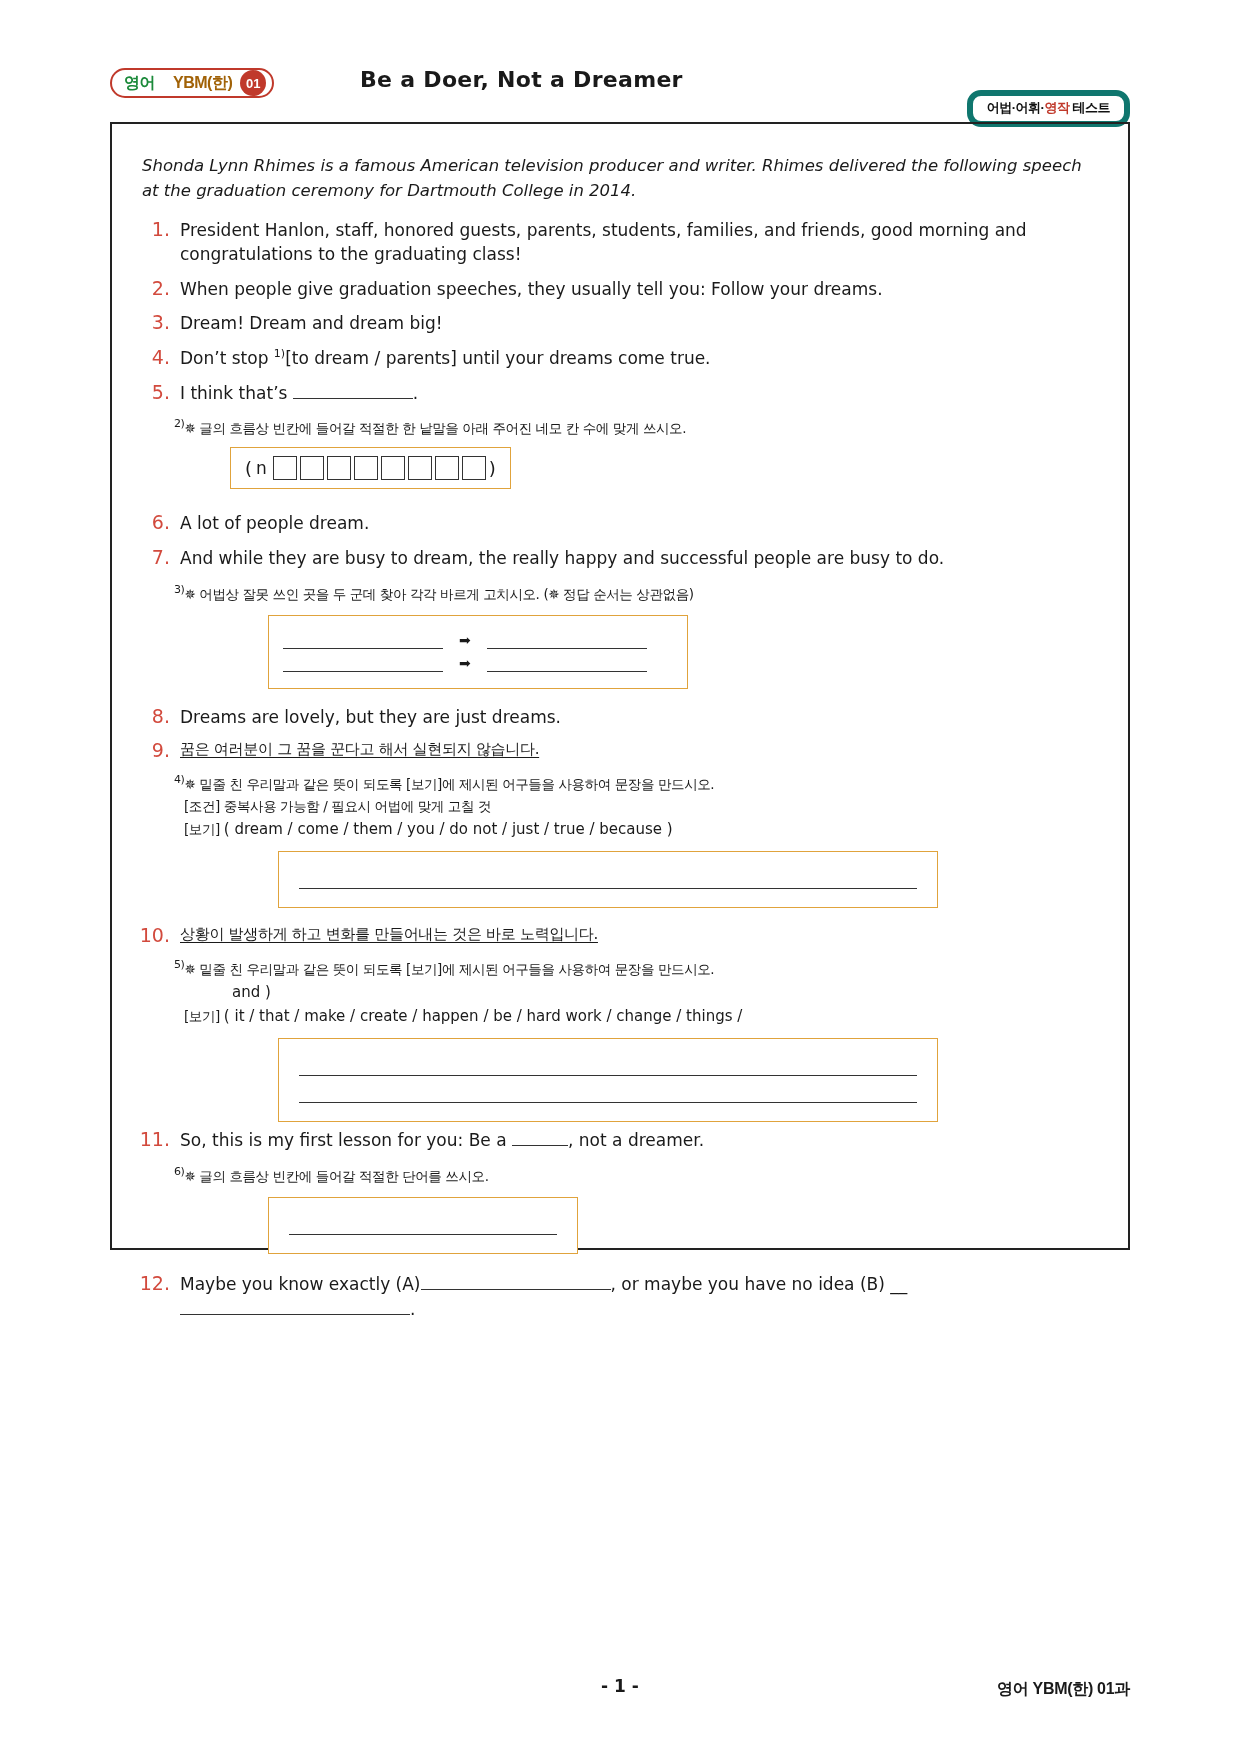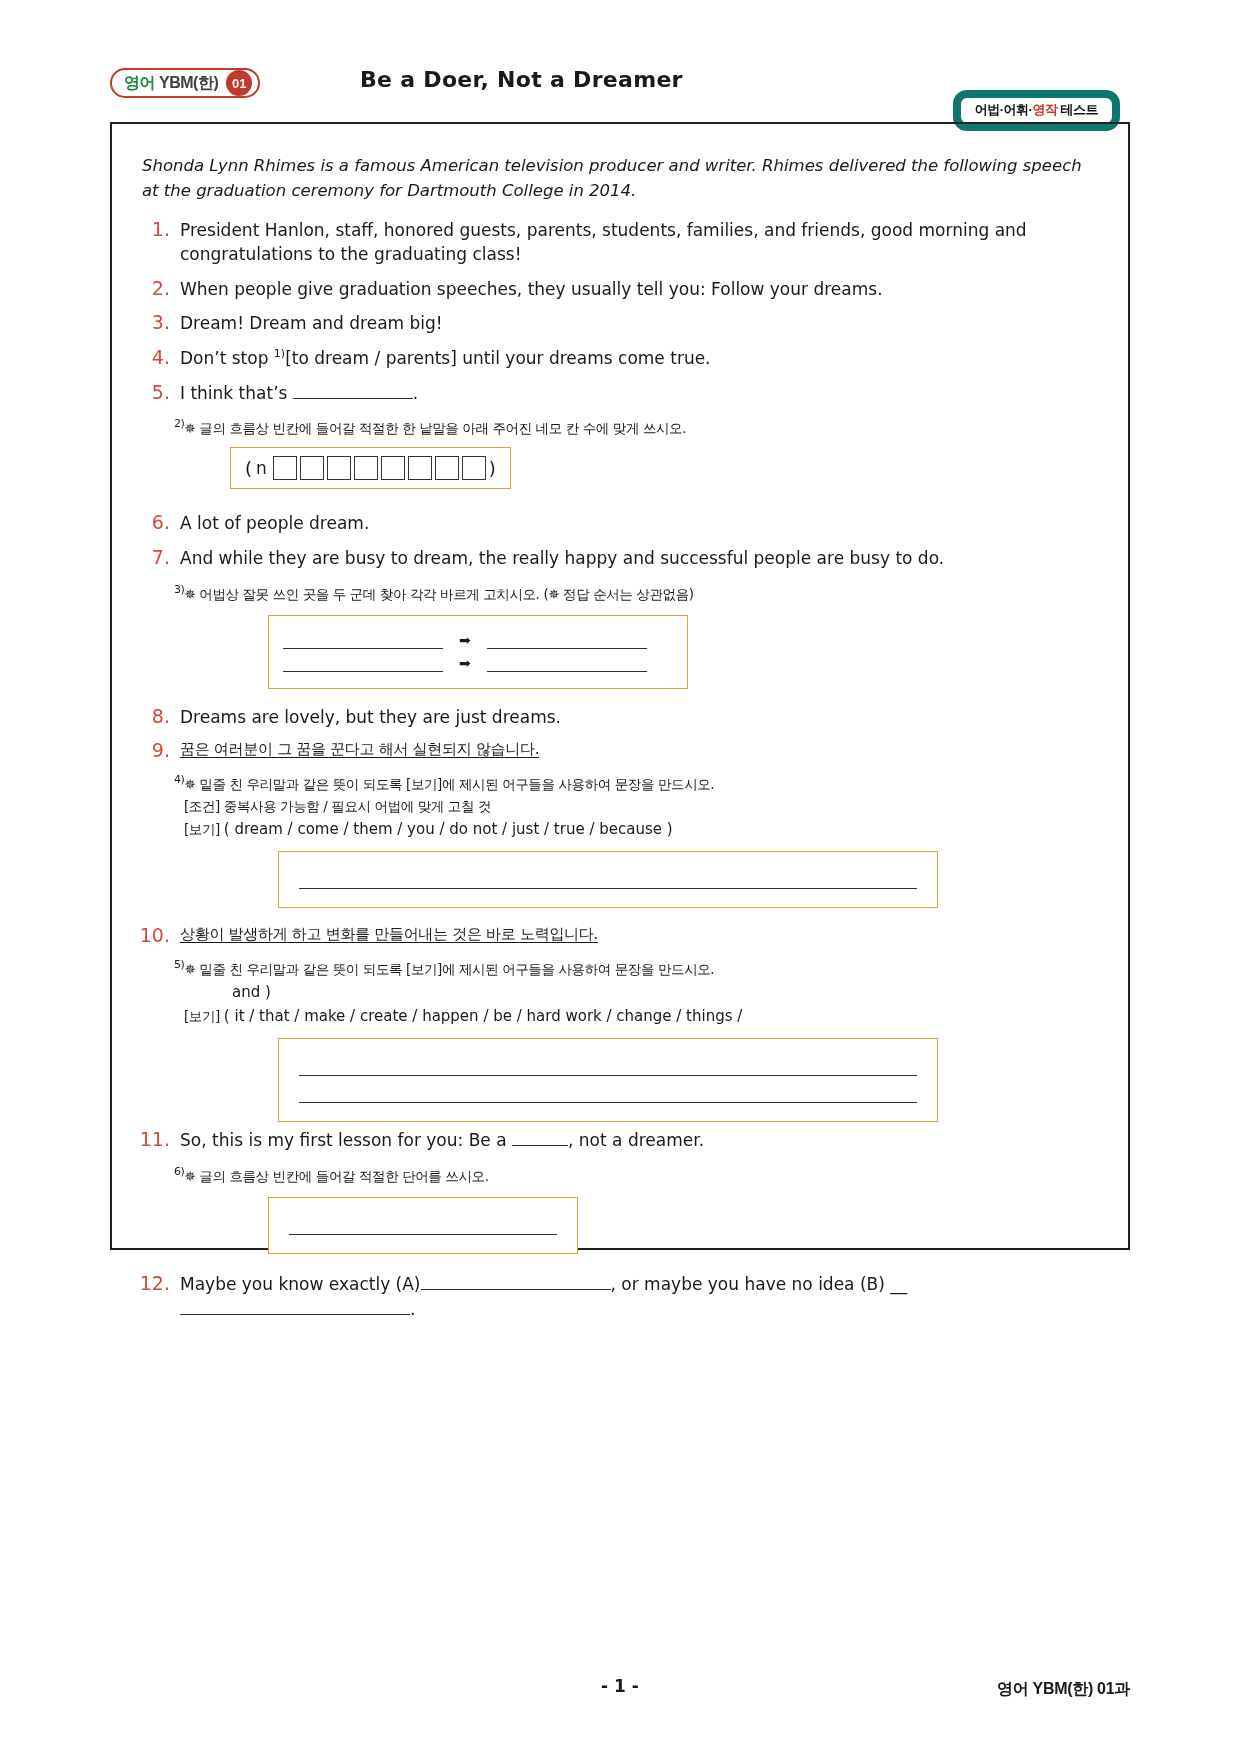--- a/index.html
+++ b/index.html
@@ -20,21 +20,21 @@
     height: 1752px;
     box-sizing: border-box;
     padding: 0;
   }
 
   
   .header {
     position: absolute;
     top: 62px;
     left: 110px;
-    right: 120px;
+    right: 110px;
     height: 48px;
   }
   .subject-tag {
     display: inline-flex;
     align-items: center;
     border: 2px solid #c0392b;
     border-radius: 16px;
     height: 30px;
     padding: 0 6px 0 12px;
     box-sizing: border-box;
@@ -43,24 +43,24 @@
     top: 6px;
     background: #fff;
   }
   .subject-tag .subj {
     color: #1b8a3a;
     font-weight: bold;
     font-size: 16px;
     letter-spacing: -0.5px;
   }
   .subject-tag .book {
-    color: #404040;
+    color: #a16207;
     font-weight: bold;
     font-size: 16px;
-    margin-left: 4px;
+    margin-left: 18px;
     letter-spacing: -0.5px;
   }
   .lesson-circle {
     width: 26px;
     height: 26px;
     border-radius: 50%;
     background: #c0392b;
     color: #fff;
     font-size: 13px;
     font-weight: bold;
@@ -75,21 +75,21 @@
     top: 5px;
     font-size: 22px;
     font-weight: bold;
     font-family: "DejaVu Sans", sans-serif;
     letter-spacing: 0.3px;
   }
   .test-type {
     position: absolute;
     right: 0;
     top: 28px;
-    border: 8px solid #0f766e;
+    border: 6px solid #0f766e;
     border-radius: 14px;
     padding: 3px 14px 4px 14px;
     font-size: 13px;
     font-weight: bold;
     background: #fff;
     letter-spacing: -0.5px;
     color: #111;
   }
   .test-type .accent { color: #c0392b; }
 

